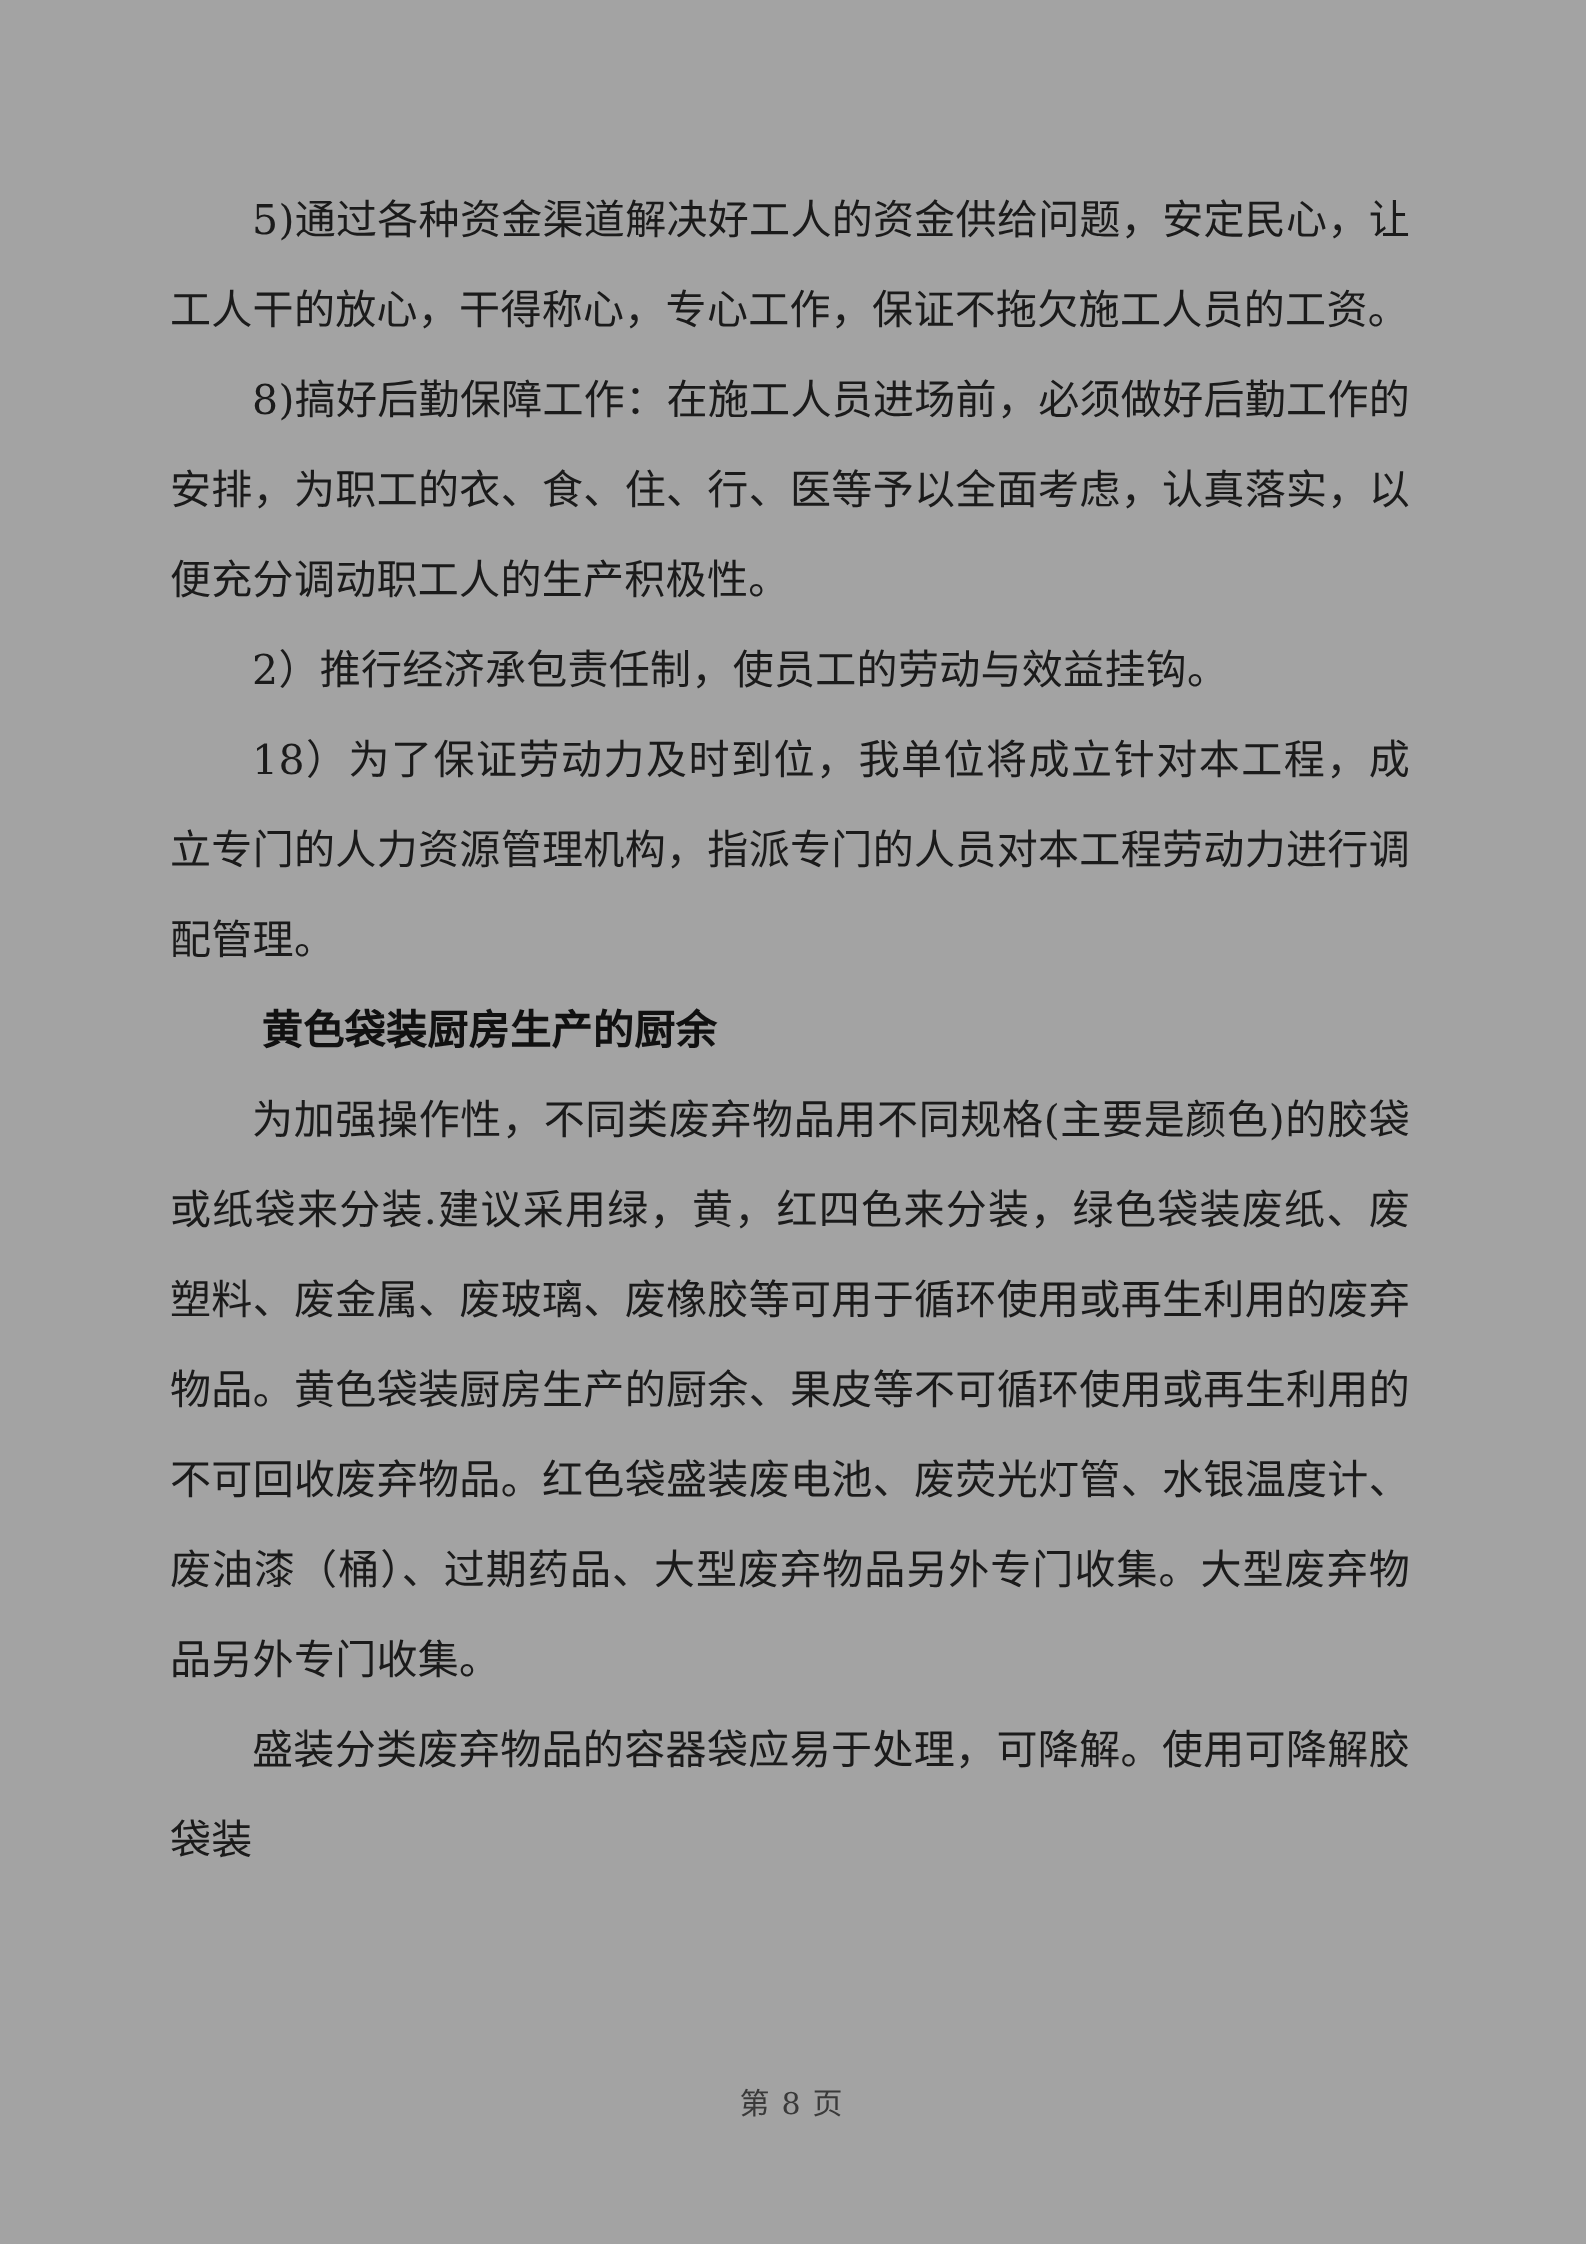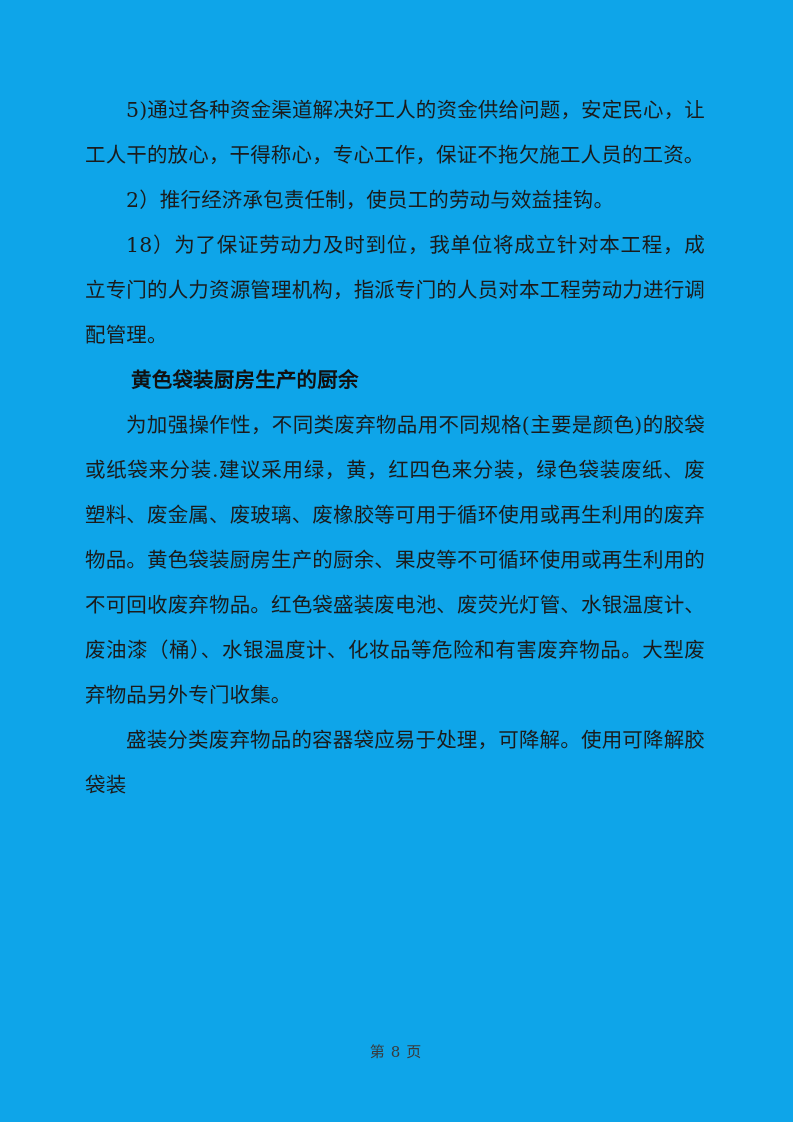--- a/index.html
+++ b/index.html
@@ -6,21 +6,21 @@
   html, body {
     margin: 0;
     padding: 0;
     background: #ffffff;
   }
 
   .page {
     position: relative;
     width: 793px;
     height: 1122px;
-    background: #0ea5e9;
+    background: #a3a3a3;
     overflow: hidden;
     box-sizing: border-box;
   }
 
   .content {
     position: absolute;
     left: 85px;
     top: 88px;
     width: 620px;
   }
@@ -70,28 +70,29 @@
 <body>
 
 <div class="page">
 
   <div class="content">
 
     <p class="para">5)通过各种资金渠道解决好工人的资金供给问题，安定民心，让工人干的放心，干得称心，专心工作，保证不拖欠施工人员的工资。</p>
 
 
 
+    <p class="para">8)搞好后勤保障工作：在施工人员进场前，必须做好后勤工作的安排，为职工的衣、食、住、行、医等予以全面考虑，认真落实，以便充分调动职工人的生产积极性。</p>
 
     <p class="para">2）推行经济承包责任制，使员工的劳动与效益挂钩。</p>
 
     <p class="para">18）为了保证劳动力及时到位，我单位将成立针对本工程，成立专门的人力资源管理机构，指派专门的人员对本工程劳动力进行调配管理。</p>
 
     <h2 class="heading">黄色袋装厨房生产的厨余</h2>
 
-    <p class="para">为加强操作性，不同类废弃物品用不同规格(主要是颜色)的胶袋或纸袋来分装.建议采用绿，黄，红四色来分装，绿色袋装废纸、废塑料、废金属、废玻璃、废橡胶等可用于循环使用或再生利用的废弃物品。黄色袋装厨房生产的厨余、果皮等不可循环使用或再生利用的不可回收废弃物品。红色袋盛装废电池、废荧光灯管、水银温度计、废油漆（桶）、水银温度计、化妆品等危险和有害废弃物品。大型废弃物品另外专门收集。</p>
+    <p class="para">为加强操作性，不同类废弃物品用不同规格(主要是颜色)的胶袋或纸袋来分装.建议采用绿，黄，红四色来分装，绿色袋装废纸、废塑料、废金属、废玻璃、废橡胶等可用于循环使用或再生利用的废弃物品。黄色袋装厨房生产的厨余、果皮等不可循环使用或再生利用的不可回收废弃物品。红色袋盛装废电池、废荧光灯管、水银温度计、废油漆（桶）、过期药品、大型废弃物品另外专门收集。大型废弃物品另外专门收集。</p>
 
     <p class="para">盛装分类废弃物品的容器袋应易于处理，可降解。使用可降解胶袋装</p>
 
   </div>
 
   <div class="footer">
     <span>第</span><span class="pg-num">8</span><span>页</span>
   </div>
 
 </div>

